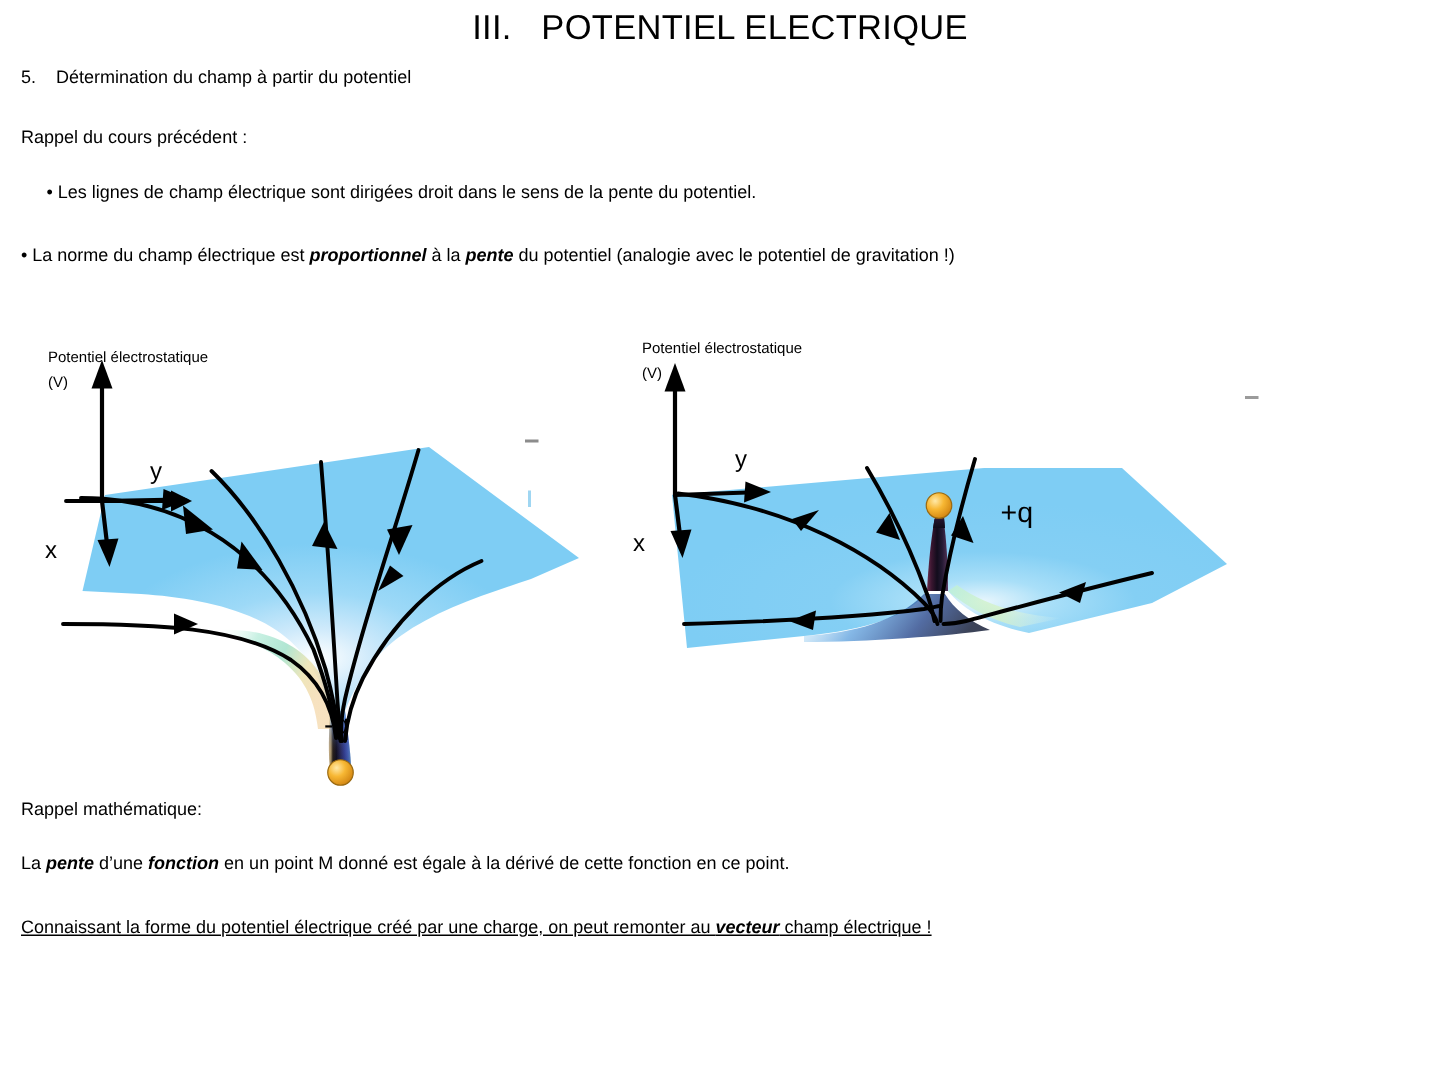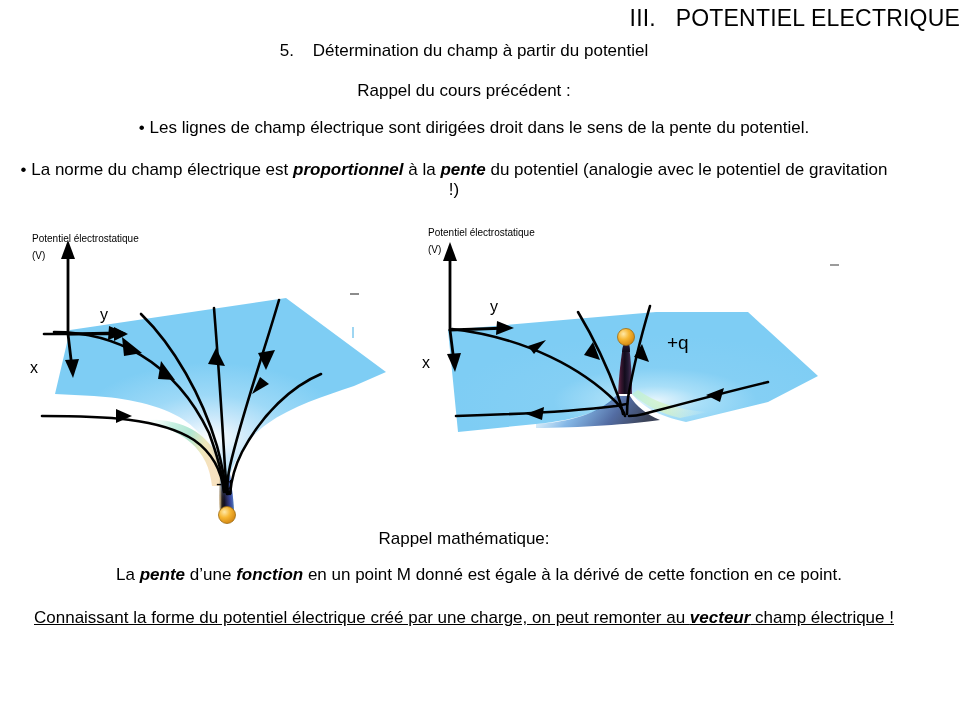--- a/index.html
+++ b/index.html
@@ -23,36 +23,35 @@
     left: 0; top: 0;
     width: 960px;
     height: 720px;
   }
 
   
   .title {
     position: absolute;
     left: 0; top: 5px;
     width: 960px;
-    text-align: right;
+    text-align: center;
     font-size: 23px;
     letter-spacing: 0.2px;
     white-space: pre;
   }
 
   .txt {
     position: absolute;
-    font-size: 17px;
+    font-size: 12px;
     line-height: 20px;
     white-space: pre-wrap;
-    text-align: center;
   }
   .txt.lead     { left: 14px; top: 41px;  width: 900px; }
   .txt.rappel   { left: 14px; top: 81px;  width: 900px; }
-  .txt.b1       { left: 14px; top: 118px; width: 920px; }
+  .txt.b1       { left: 31px; top: 118px; width: 920px; }
   .txt.b2       { left: 14px; top: 160px; width: 880px; }
   .txt.rmath    { left: 14px; top: 529px; width: 900px; }
   .txt.mathline { left: 14px; top: 565px; width: 930px; }
   .txt.concl    { left: 14px; top: 605px; width: 900px; }
   .txt.conclbody{ left: 14px; top: 608px; width: 900px; text-decoration: underline; }
 
   .u { }
   .bi { font-weight: bold; font-style: italic; }
 
   

